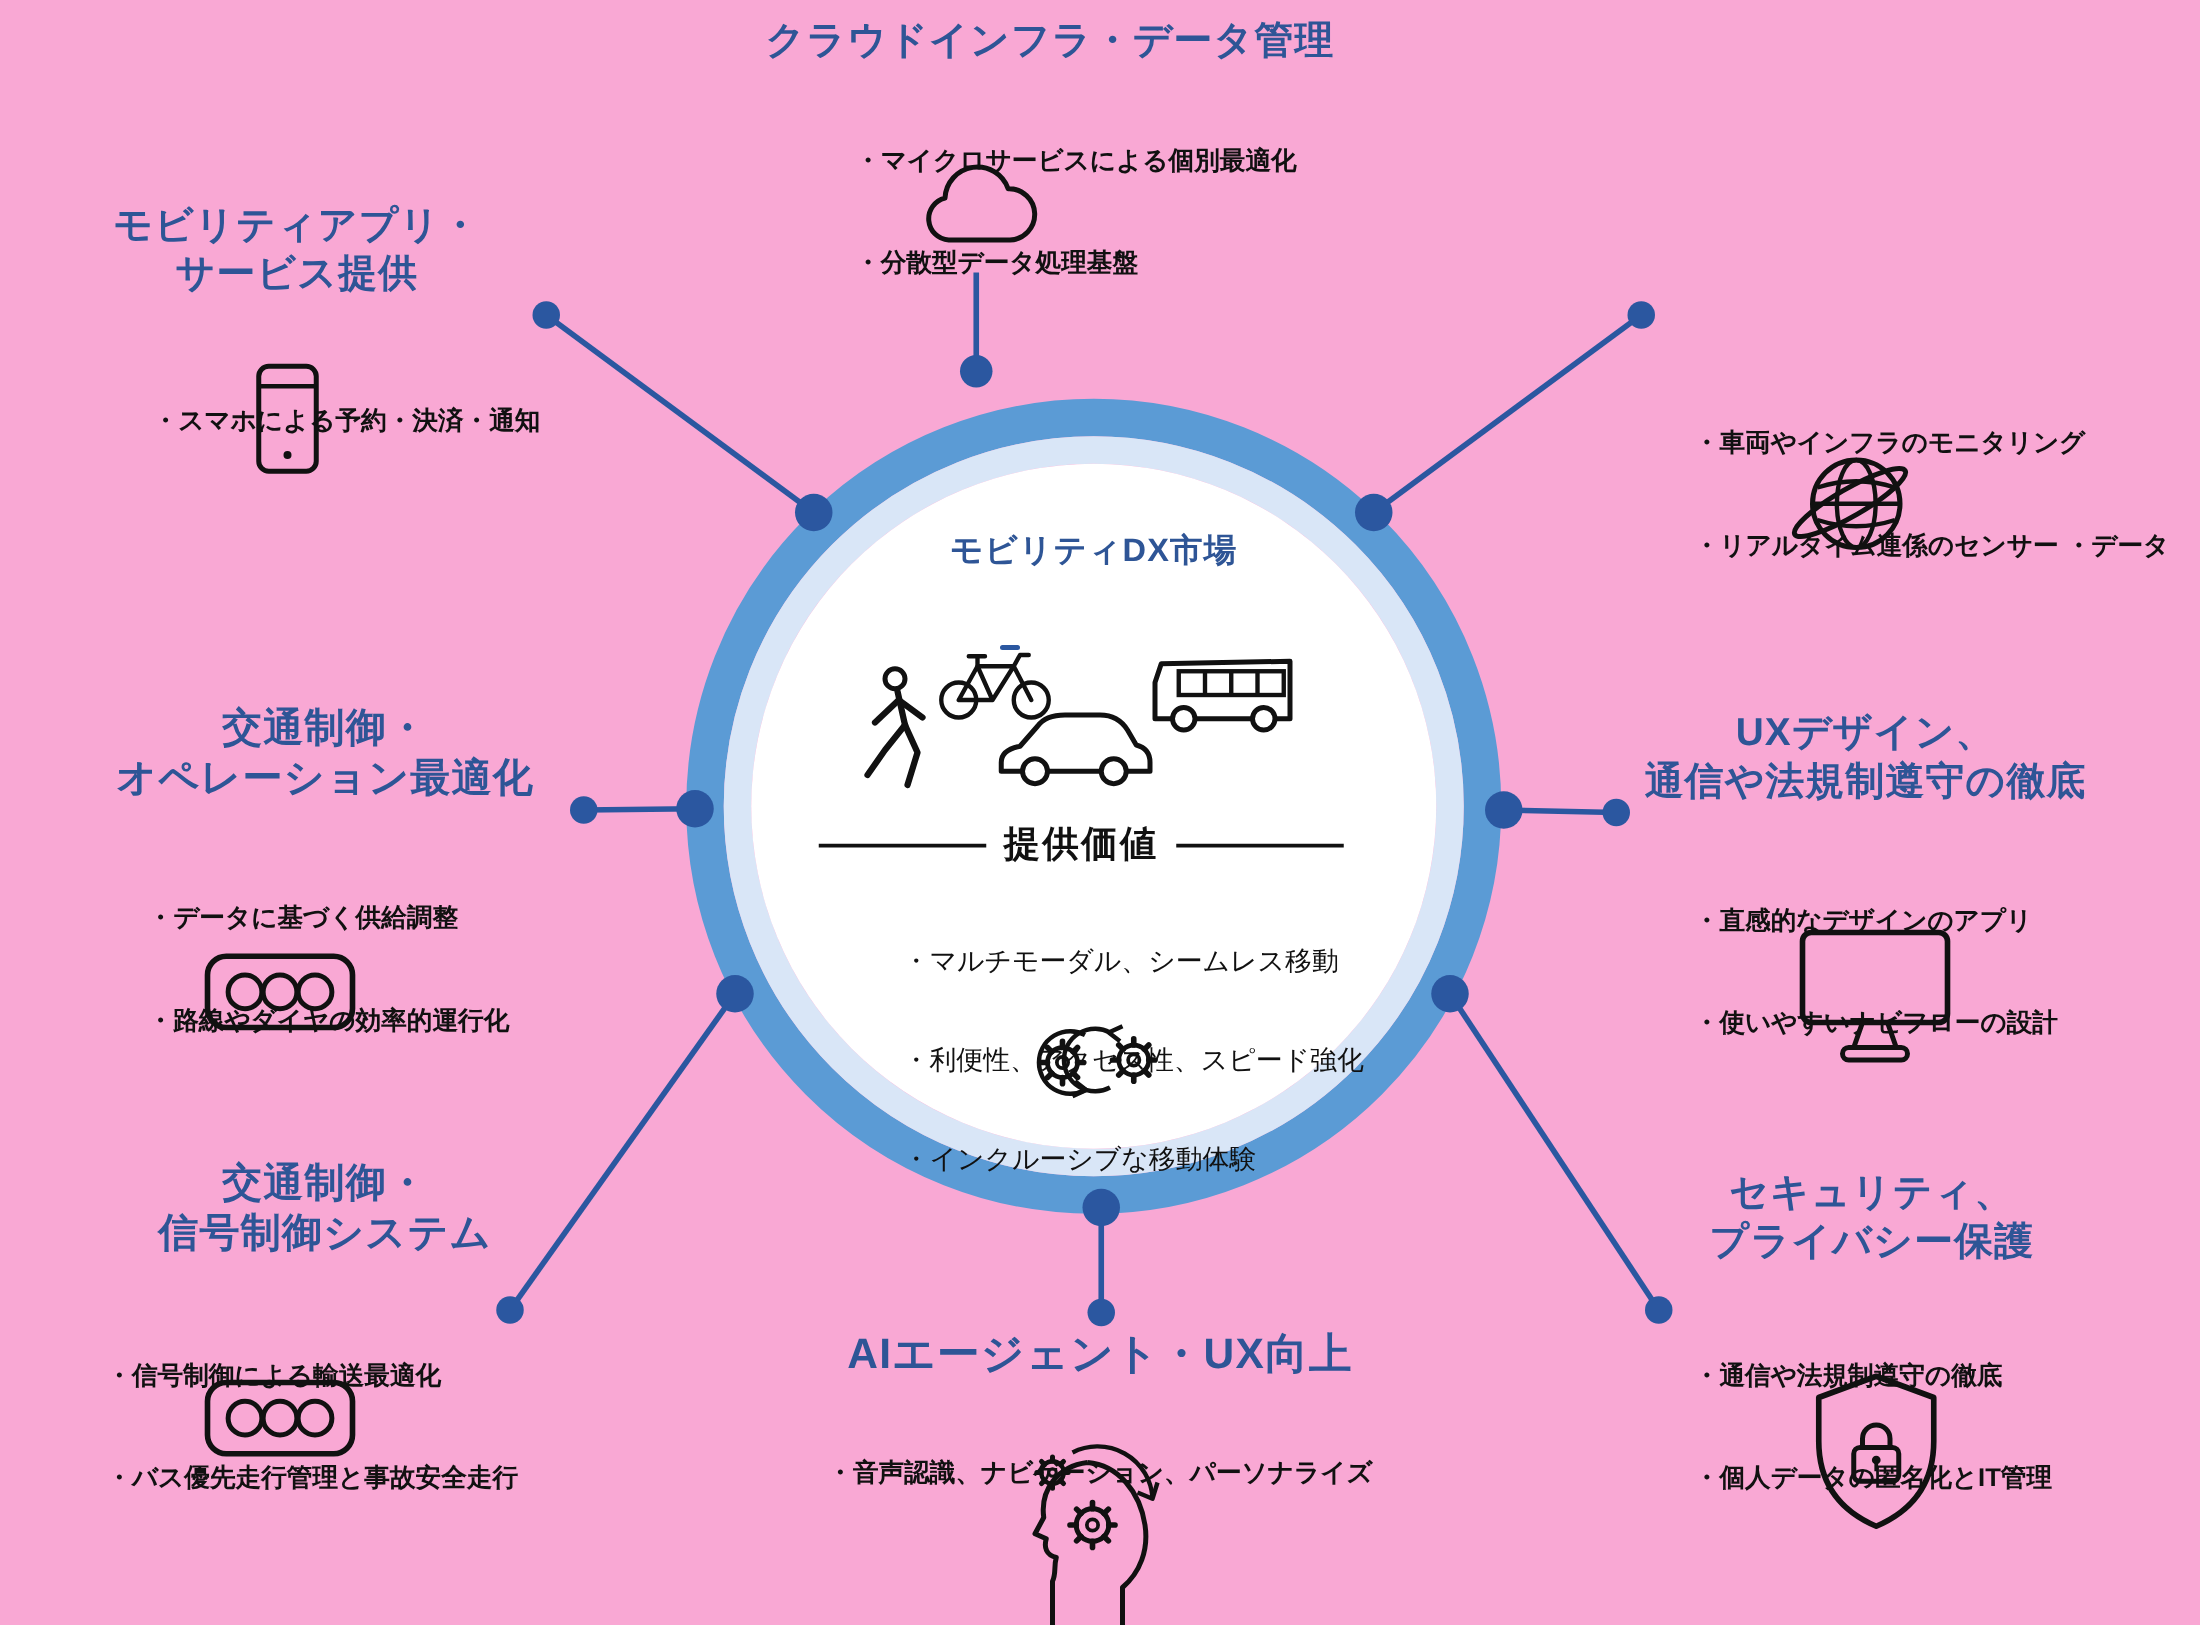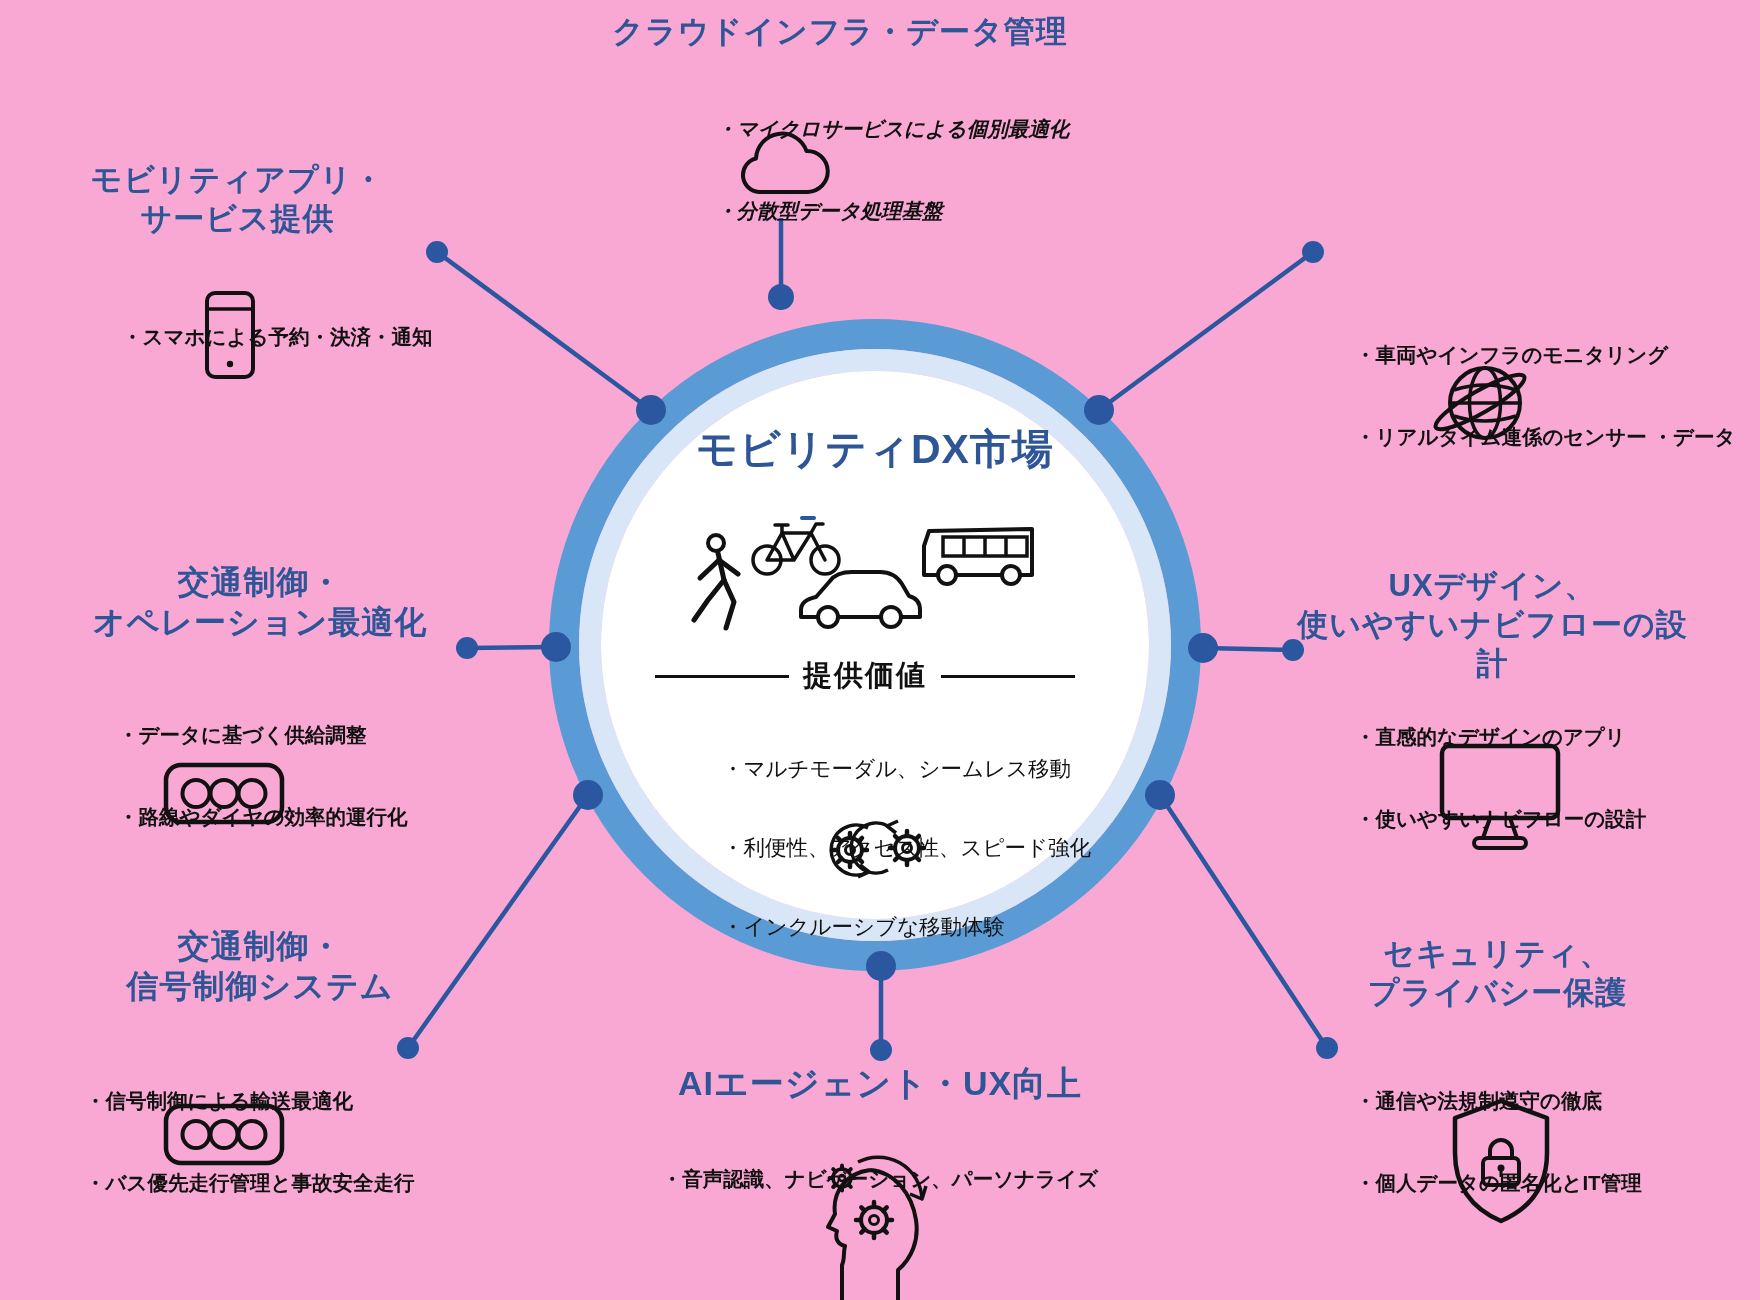--- a/index.html
+++ b/index.html
@@ -19,21 +19,21 @@
   .node-title{
     color:var(--blue);font-weight:bold;text-align:center;letter-spacing:1px;line-height:1.26;
   }
   .bullets{
     color:var(--ink);font-weight:bold;font-size:20.5px;line-height:1.34;white-space:pre;
   }
   .t31{font-size:31px;} .t32{font-size:32px;} .t33{font-size:34px;}
   #conn-layer{position:absolute;left:0;top:0;}
   
   #n-cloud-title   {left:520px;top:12px;width:640px;}
-  #n-cloud-bullets {left:716px;top:60px;font-style:italic;}
+  #n-cloud-bullets {left:684px;top:60px;}
   #n-cloud-icon    {left:735px;top:116px;}
   #n-app-title     {left:40px;top:160px;width:395px;}
   #n-app-bullets   {left:122px;top:268px;}
   #n-app-icon      {left:204px;top:290px;}
   #n-conn-title    {left:1285px;top:170px;width:390px;}
   #n-conn-bullets  {left:1325px;top:286px;margin-left:30px;}
   #n-conn-icon     {left:1428px;top:350px;}
   #n-demand-title  {left:55px;top:562px;width:410px;}
   #n-demand-bullets{left:118px;top:666px;}
   #n-demand-icon   {left:163px;top:762px;}
@@ -43,21 +43,21 @@
   #n-traffic-title {left:55px;top:926px;width:410px;}
   #n-traffic-bullets{left:85px;top:1032px;}
   #n-traffic-icon  {left:163px;top:1103px;}
   #n-sec-title     {left:1305px;top:934px;width:385px;}
   #n-sec-bullets   {left:1355px;top:1032px;}
   #n-sec-icon      {left:1447px;top:1096px;}
   #n-ai-title      {left:620px;top:1062px;width:520px;}
   #n-ai-bullets    {left:620px;top:1110px;width:520px;text-align:center;}
   #n-ai-icon       {left:818px;top:1152px;}
   
-  #c-title{left:615px;top:424px;width:520px;font-size:41px;letter-spacing:1px;}
+  #c-title{left:615px;top:424px;width:520px;font-size:26px;letter-spacing:1px;}
   #c-ped  {left:686px;top:532px;}
   #c-bike {left:748px;top:512px;}
   #c-dash {left:800px;top:516px;width:16px;height:4px;background:var(--line);border-radius:2px;}
   #c-car  {left:795px;top:562px;}
   #c-bus  {left:918px;top:518px;}
   #c-value-head{left:655px;top:656px;width:420px;display:flex;align-items:center;gap:14px;}
   #c-value-head .rule{flex:1;height:3px;background:var(--ink);}
   #c-value-head .vh-text{color:var(--ink);font-weight:bold;font-size:29px;letter-spacing:2px;}
   #c-value-bullets{left:722px;top:704px;color:var(--ink);font-weight:500;font-size:21.5px;line-height:1.22;white-space:pre;}
   #c-gears{left:810px;top:808px;}
@@ -155,21 +155,21 @@
     <svg width="122" height="63" viewBox="0 0 122 63">
       <rect x="3" y="3" width="116" height="57" rx="15" fill="none" stroke="#111" stroke-width="4.5"></rect>
       <circle cx="33" cy="31.5" r="13.5" fill="none" stroke="#111" stroke-width="4"></circle>
       <circle cx="61" cy="31.5" r="13.5" fill="none" stroke="#111" stroke-width="4"></circle>
       <circle cx="89" cy="31.5" r="13.5" fill="none" stroke="#111" stroke-width="4"></circle>
     </svg>
   </div>
 
   <div class="abs node-title t31" id="n-ux-title">
     <div>UXデザイン、</div>
-    <div>使いやすいナビフローの設計</div>
+    <div>通信や法規制遵守の徹底</div>
   </div>
   <div class="abs bullets" id="n-ux-bullets">
     <div>・直感的なデザインのアプリ</div>
     <div>・使いやすいナビフローの設計</div>
   </div>
   <div class="abs" id="n-ux-icon">
     <svg width="124" height="112" viewBox="0 0 124 112">
       <rect x="4" y="4" width="116" height="72" rx="7" fill="none" stroke="#111" stroke-width="4.5"></rect>
       <path d="M52 76 L72 76 L79 96 L45 96 Z" fill="none" stroke="#111" stroke-width="4" stroke-linejoin="round"></path>
       <rect x="36" y="96" width="52" height="10" rx="5" fill="none" stroke="#111" stroke-width="4"></rect>

